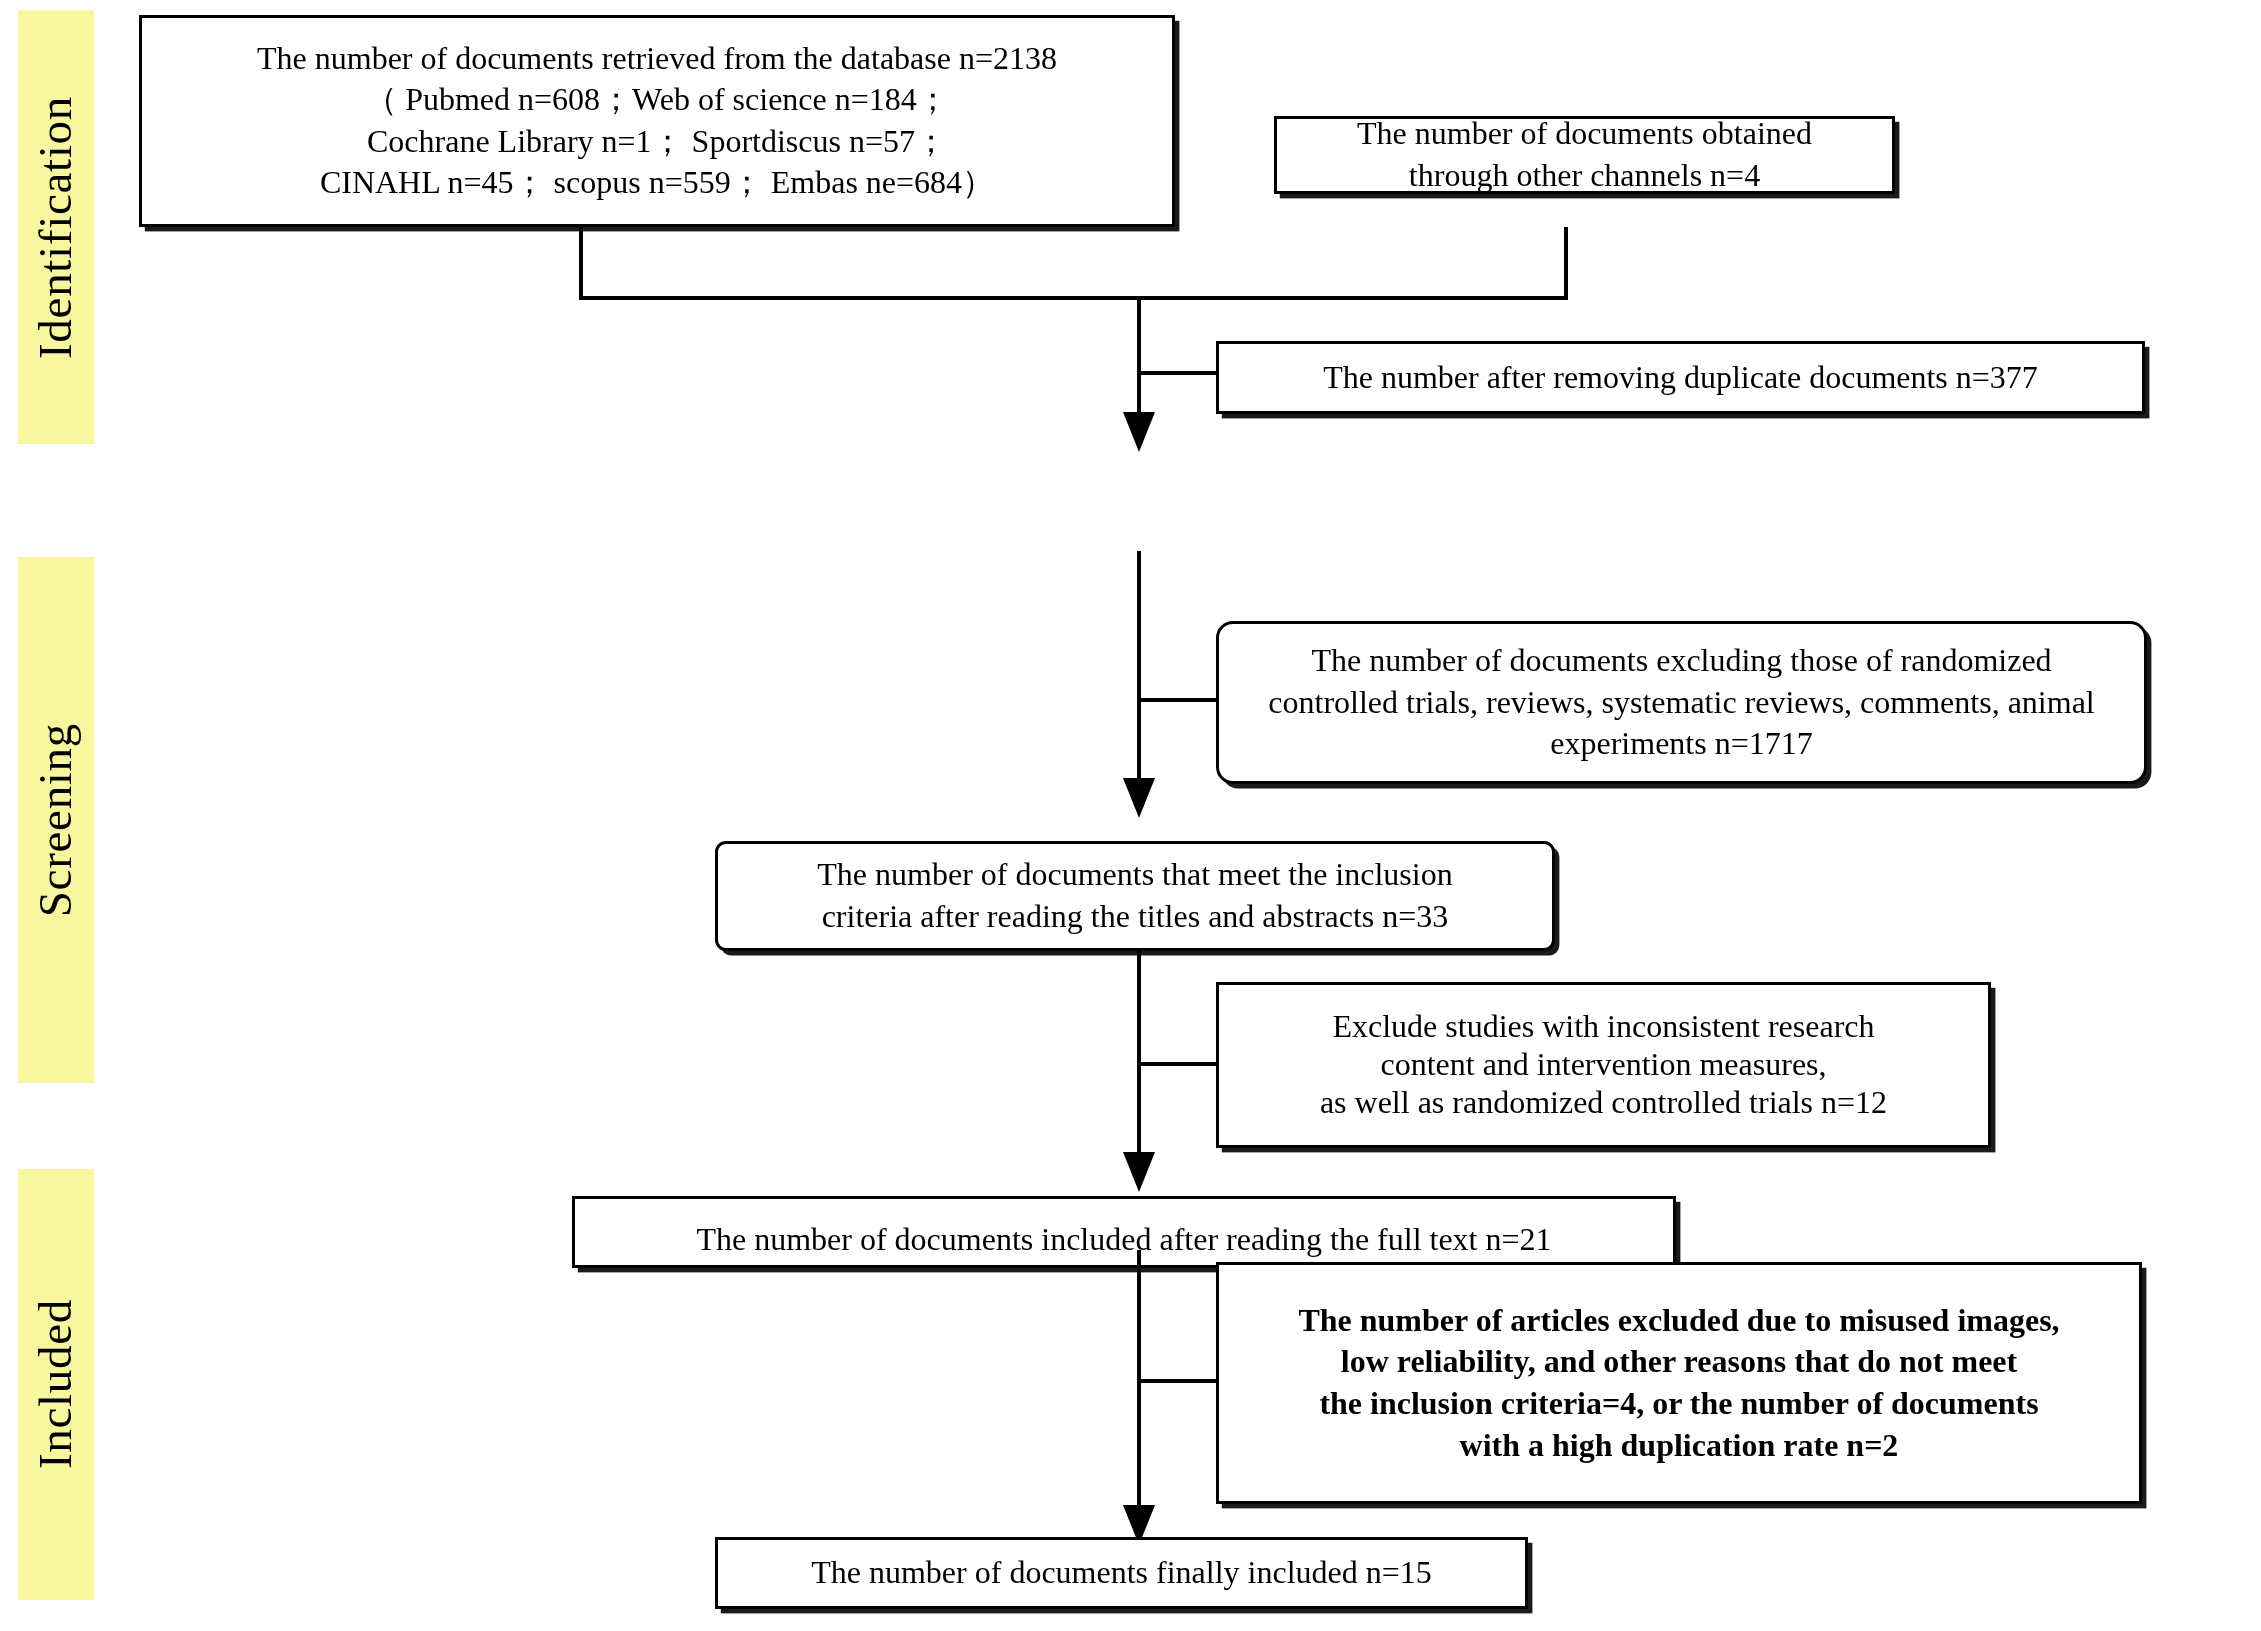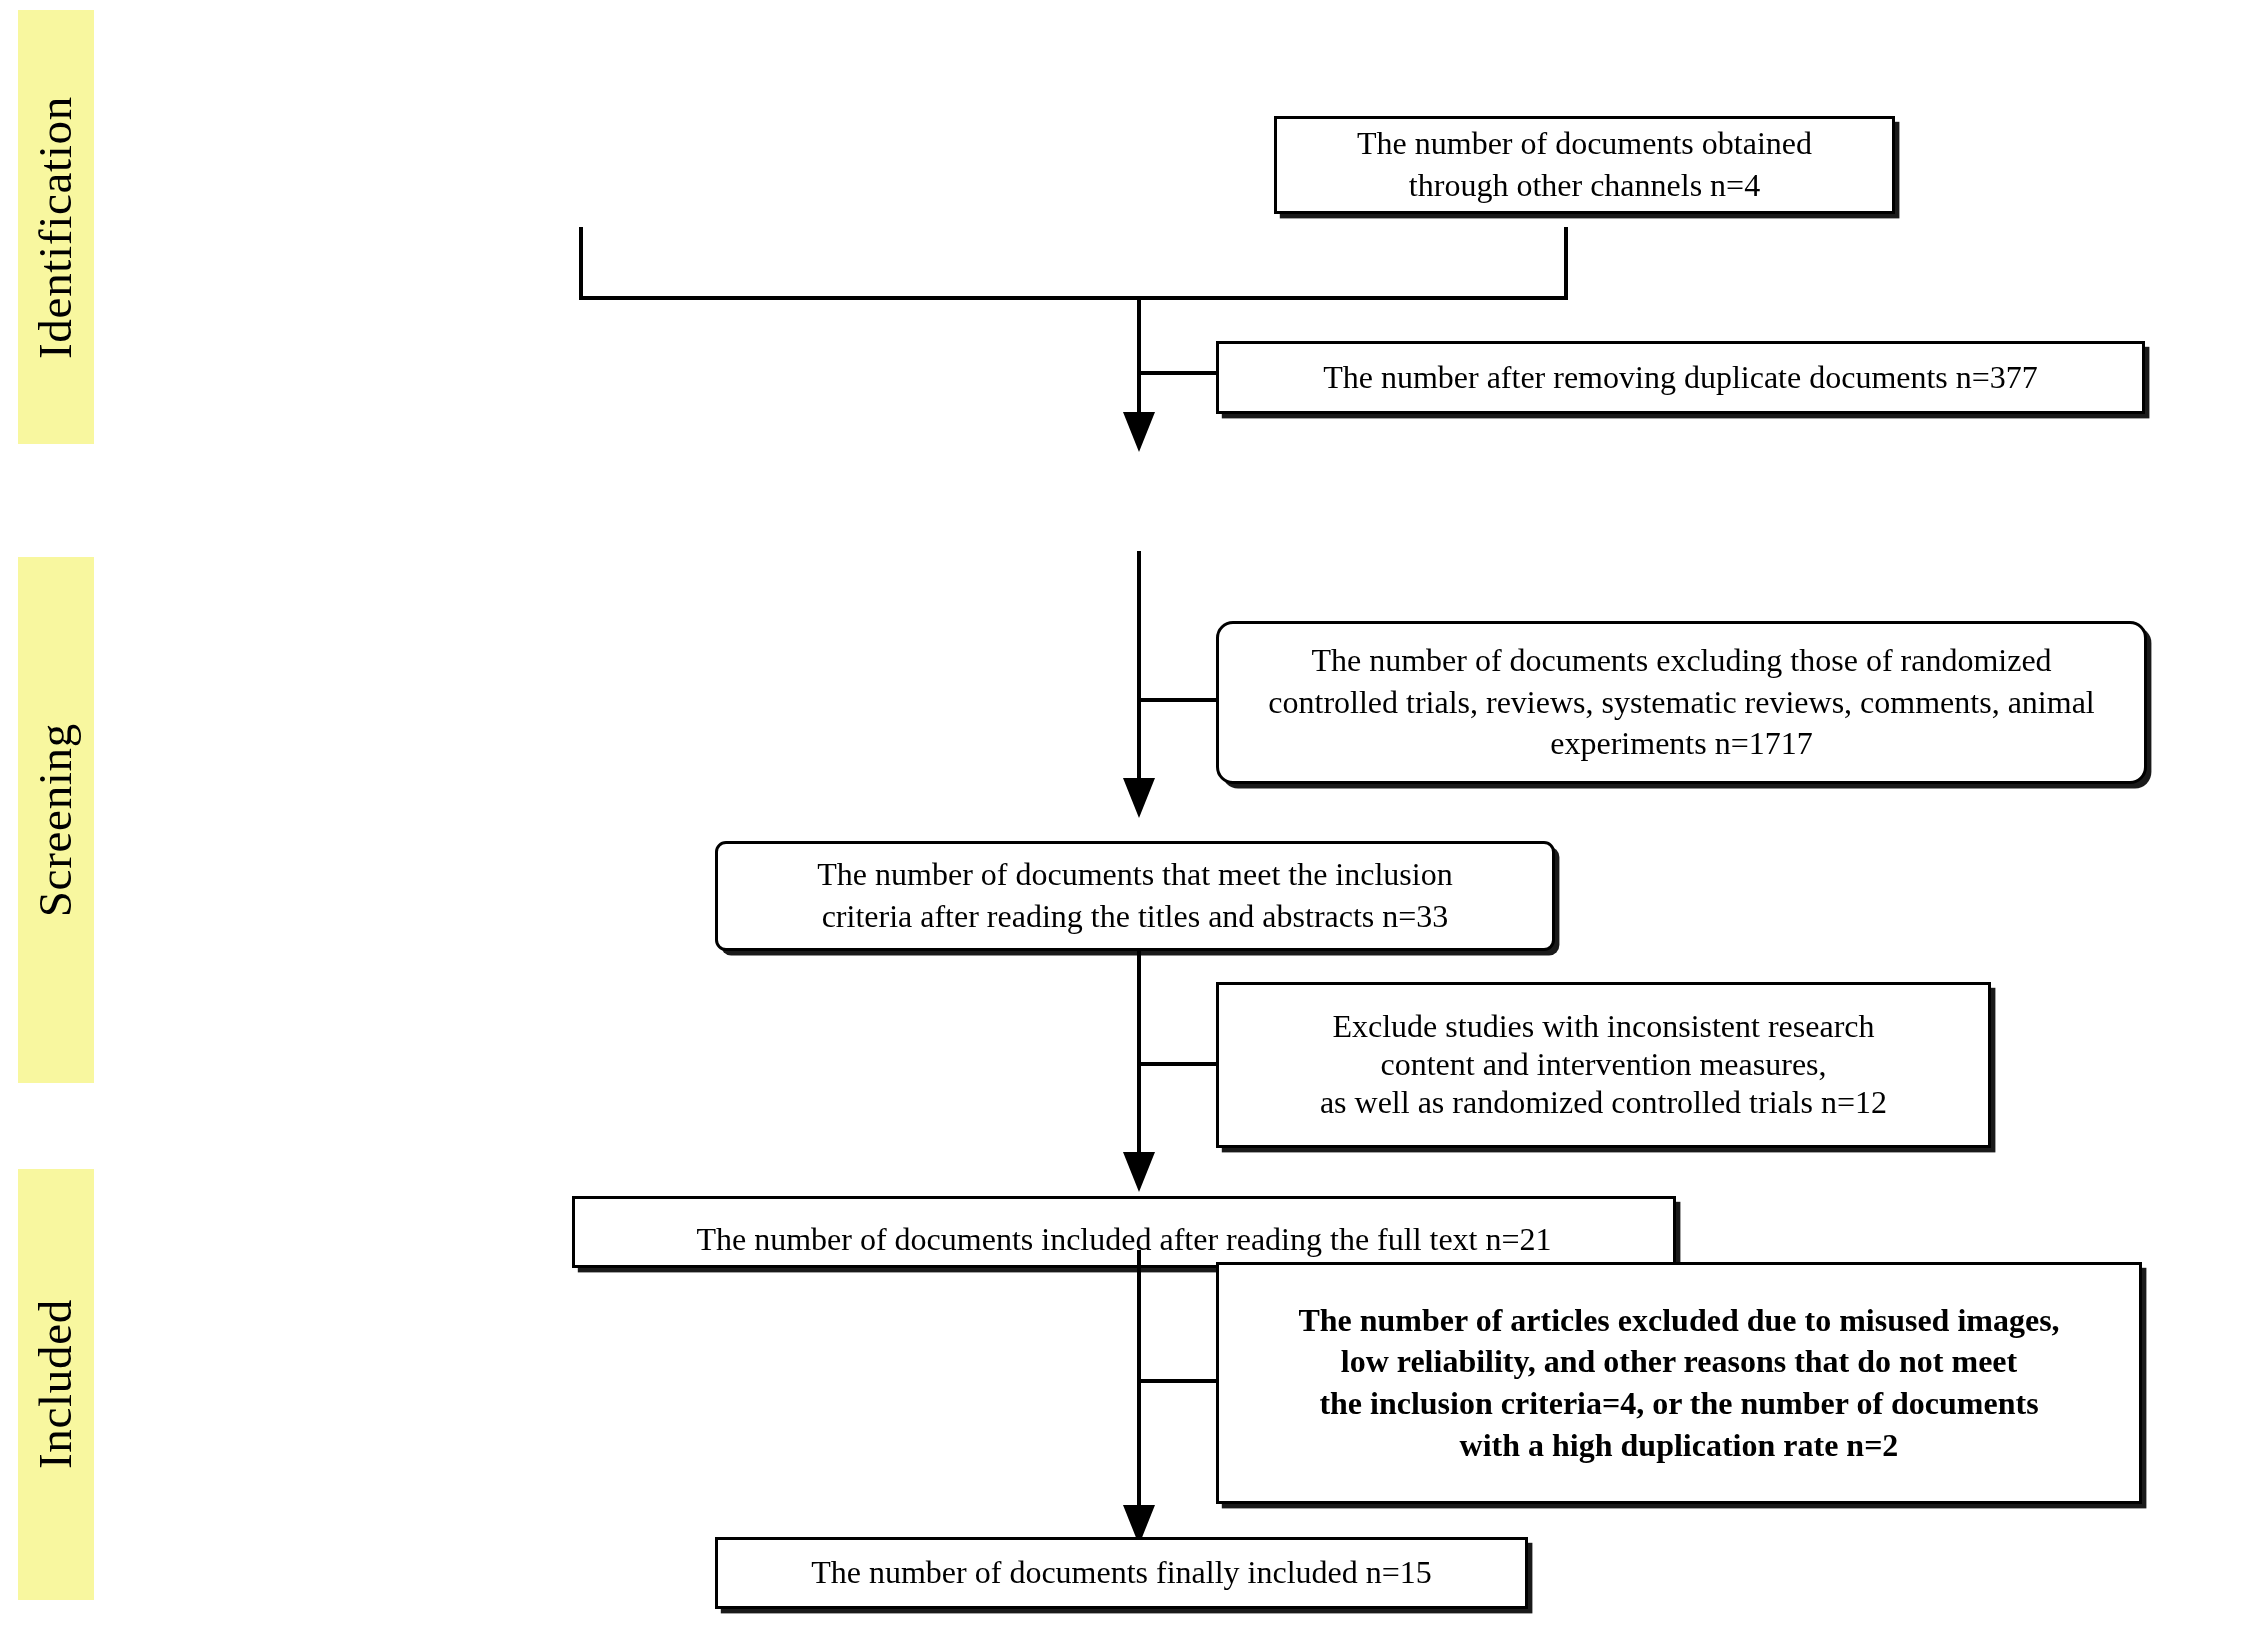--- a/index.html
+++ b/index.html
@@ -82,22 +82,28 @@
   </div>
 
   <div class="stage-bar" style="left:17.6px; top:557px; width:76px; height:526px;">
     <span class="stage-text">Screening</span>
   </div>
 
   <div class="stage-bar" style="left:17.6px; top:1169px; width:76px; height:431px;">
     <span class="stage-text">Included</span>
   </div>
 
+  <div class="box" style="left:139px; top:14.7px; width:1036px; height:212px;">
+    <span class="box-text">The number of documents retrieved from the database n=2138
+（ Pubmed n=608；Web of science n=184；
+Cochrane Library n=1； Sportdiscus  n=57；
+CINAHL n=45； scopus n=559； Embas ne=684）</span>
+  </div>
 
-  <div class="box" style="left:1274px; top:116px; width:621px; height:98px;">
+  <div class="box" style="left:1274px; top:116px; width:621px; height:78px;">
     <span class="box-text">The number of documents obtained
 through other channels n=4</span>
   </div>
 
   <div class="vline" style="left:579px; top:227px; height:73px;"></div>
   <div class="vline" style="left:1564px; top:227px; height:73px;"></div>
   <div class="hline" style="left:579px; top:296px; width:988px;"></div>
 
   <div class="vline" style="left:1137px; top:296px; height:132px;"></div>
   <div class="arrow-down" style="left:1123px; top:412px;"></div>

